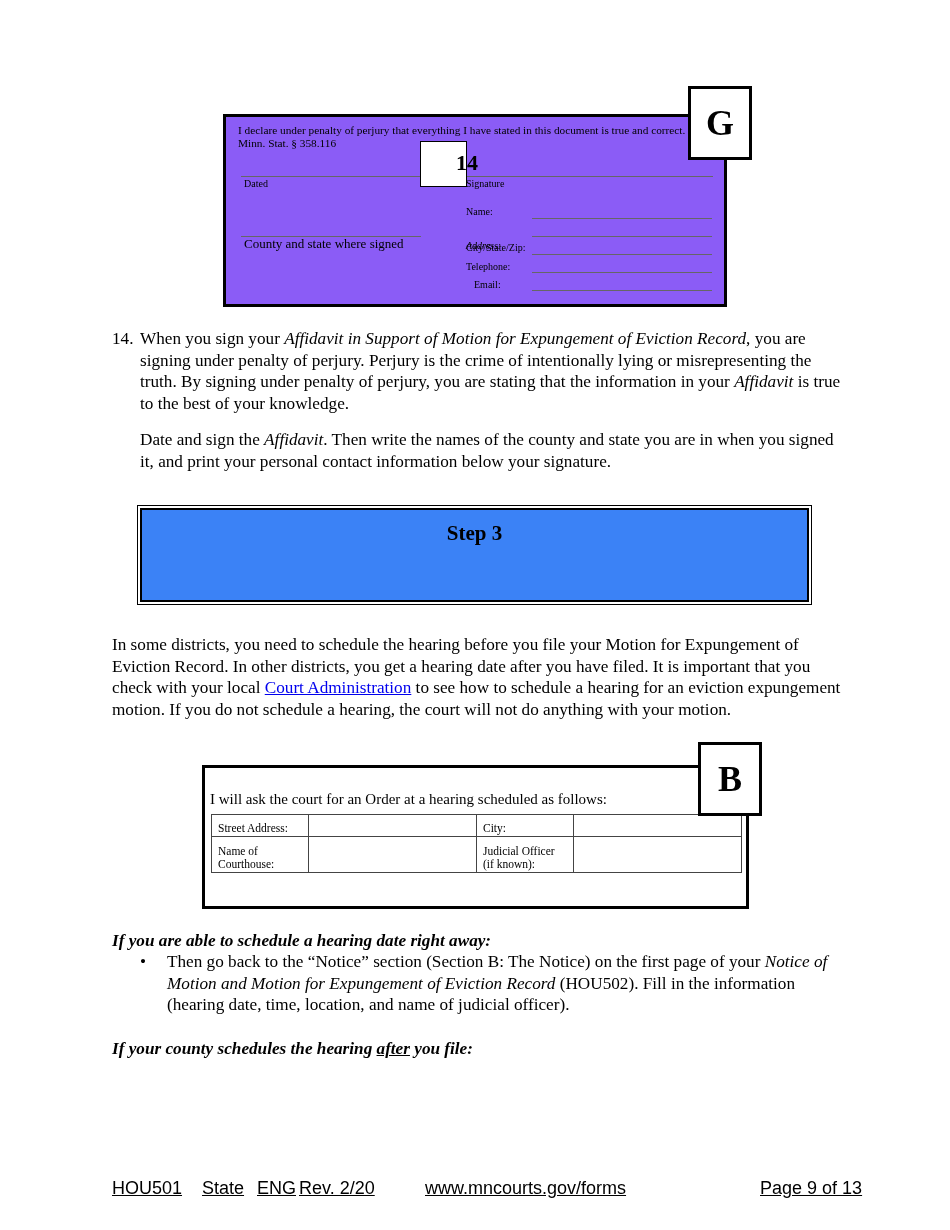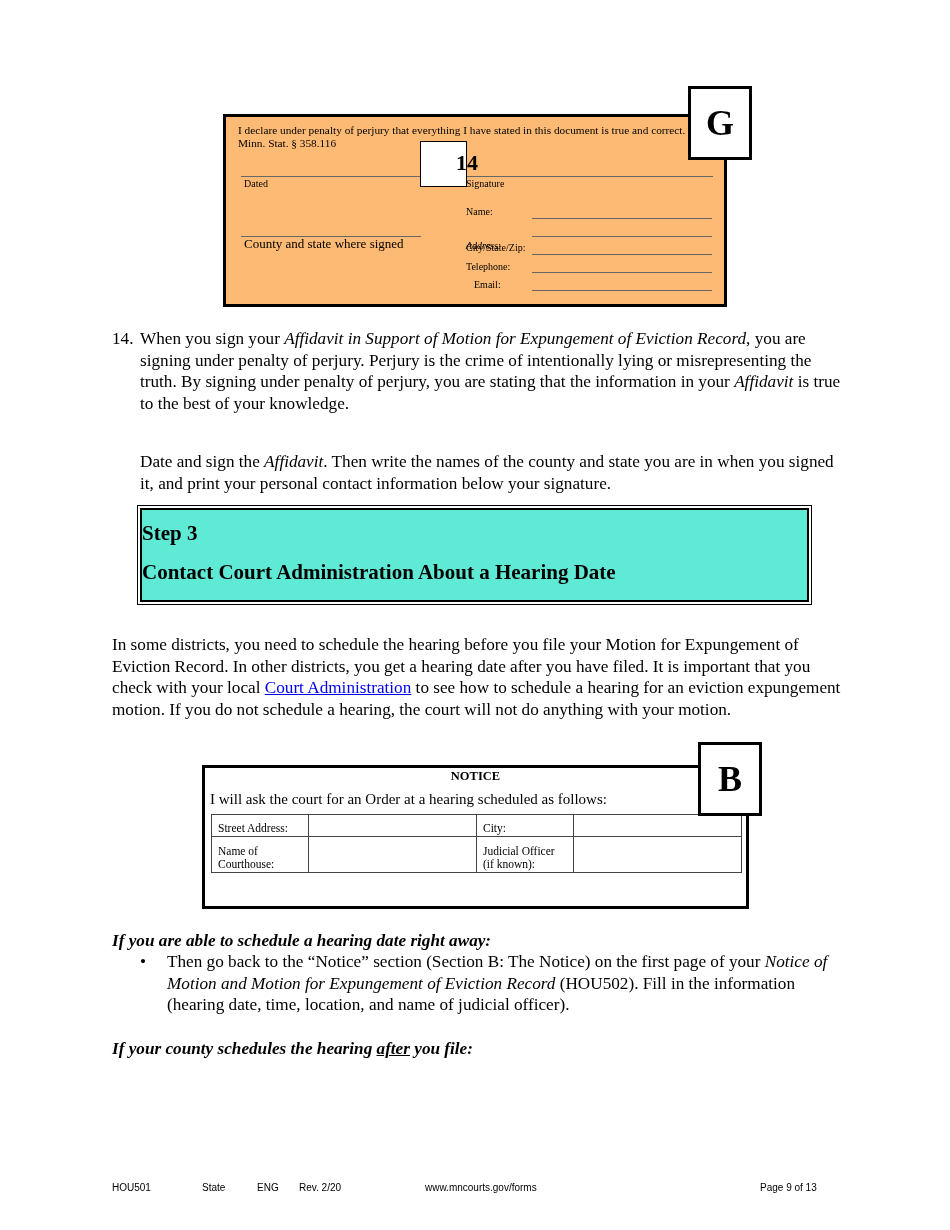--- a/index.html
+++ b/index.html
@@ -1,59 +1,59 @@
 <!DOCTYPE html>
 <html><head>
 <meta charset="utf-8">
 <style>
   html, body { margin: 0; padding: 0; background: #ffffff; }
   body { width: 950px; height: 1230px; position: relative; overflow: hidden;
          font-family: "Liberation Serif", serif; color: #000; }
   .abs { position: absolute; }
 
   
-  .form-g { left: 223px; top: 114px; width: 498px; height: 187px; border: 3px solid #000; background: #fdba74; box-sizing: content-box; }
+  .form-g { left: 223px; top: 114px; width: 498px; height: 187px; border: 3px solid #000; background: #8b5cf6; box-sizing: content-box; }
   .form-g .decl { position: absolute; left: 12px; top: 7px; width: 450px; font-size: 11.3px; line-height: 13px; }
   .line { position: absolute; height: 0; border-top: 1px solid #666; }
   .small { position: absolute; font-size: 10px; line-height: 12px; }
   .tag { position: absolute; background: #fff; border: 3px solid #000; font-weight: bold; text-align: center; box-sizing: border-box; }
   .tag-g { left: 688px; top: 86px; width: 64px; height: 74px; font-size: 36px; line-height: 68px; }
   .tag-14 { left: 420px; top: 141px; width: 47px; height: 46px; border-width: 1px; font-size: 22px; line-height: 42px; padding-left: 35px; }
 
   
   .para { font-size: 17.2px; line-height: 21.6px; }
   .para i { font-style: italic; }
   .num-item { left: 112px; top: 328px; width: 730px; }
   .num-item .n { position: absolute; left: 0; top: 0; }
   .num-item .t { margin-left: 28px; }
-  .num-item .t2 { margin-left: 28px; margin-top: 37px; }
+  .num-item .t2 { margin-left: 28px; margin-top: 15px; }
 
   
   .step-box { left: 137px; top: 505px; width: 675px; height: 100px; border: 1px solid #000; box-sizing: border-box; padding: 2px; }
-  .step-inner { width: 100%; height: 100%; border: 2px solid #000; box-sizing: border-box; background: #5eead4; text-align: left; font-weight: bold; }
+  .step-inner { width: 100%; height: 100%; border: 2px solid #000; box-sizing: border-box; background: #3b82f6; text-align: center; font-weight: bold; }
   .step-inner .s1 { font-size: 21px; padding-top: 10px; line-height: 26px; }
   .step-inner .s2 { font-size: 21px; padding-top: 13px; line-height: 26px; }
 
   .intro { left: 112px; top: 634px; width: 730px; }
   a.link { color: #0000ee; text-decoration: underline; }
 
   
   .form-b { left: 202px; top: 765px; width: 541px; height: 138px; border: 3px solid #000; background: #fff; box-sizing: content-box; }
   .form-b .ntitle { position: absolute; left: 0; right: 0; top: 1px; text-align: center; font-weight: bold; font-size: 12.5px; }
   .form-b .nsub { position: absolute; left: 5px; top: 23px; font-size: 15px; }
   .ntable { position: absolute; left: 6px; top: 46px; width: 531px; border-collapse: collapse; }
   .ntable td { border: 1px solid #444; font-size: 11.5px; line-height: 13px; vertical-align: bottom; padding: 1px 6px; }
   .tag-b { left: 698px; top: 742px; width: 64px; height: 74px; font-size: 36px; line-height: 68px; }
 
   .sub-head { font-weight: bold; font-style: italic; font-size: 17.2px; line-height: 21.6px; }
   .bullet-list { left: 112px; top: 951px; width: 730px; }
   .bullet-list .dot { position: absolute; left: 28px; top: 0; }
   .bullet-list .txt { margin-left: 55px; }
 
-  .footer { top: 1180px; font-family: "Liberation Sans", sans-serif; font-size: 10px; line-height: 16px; }
+  .footer { top: 1180px; font-family: "Liberation Sans", sans-serif; font-size: 18px; line-height: 16px; text-decoration: underline; }
 </style>
 </head>
 <body>
 
 <div class="abs form-g">
   <div class="decl">I declare under penalty of perjury that everything I have stated in this document is true and correct.  Minn. Stat. § 358.116</div>
   <div class="line" style="left:15px; top:59px; width:472px;"></div>
   <div class="small" style="left:18px; top:61px;">Dated</div>
   <div class="small" style="left:240px; top:61px;">Signature</div>
   <div class="line" style="left:15px; top:119px; width:180px;"></div>
@@ -75,28 +75,26 @@
 
 <div class="abs para num-item">
   <span class="n">14.</span>
   <div class="t"><span>When you sign your </span><i>Affidavit in Support of Motion for Expungement of Eviction Record</i><span>, you are signing under penalty of perjury.  Perjury is the crime of intentionally lying or misrepresenting the truth.  By signing under penalty of perjury, you are stating that the information in your </span><i>Affidavit</i><span> is true to the best of your knowledge.</span></div>
   <div class="t2"><span>Date and sign the </span><i>Affidavit</i><span>.  Then write the names of the county and state you are in when you signed it, and print your personal contact information below your signature.</span></div>
 </div>
 
 <div class="abs step-box">
   <div class="step-inner">
     <div class="s1">Step 3</div>
-    <div class="s2">Contact Court Administration About a Hearing Date</div>
   </div>
 </div>
 
 <div class="abs para intro"><span>In some districts, you need to schedule the hearing before you file your Motion for Expungement of Eviction Record.  In other districts, you get a hearing date after you have filed.  It is important that you check with your local </span><a class="link" href="#">Court Administration</a><span> to see how to schedule a hearing for an eviction expungement motion.  If you do not schedule a hearing, the court will not do anything with your motion.</span></div>
 
 <div class="abs form-b">
-  <div class="ntitle">NOTICE</div>
   <div class="nsub">I will ask the court for an Order at a hearing scheduled as follows:</div>
   <table class="ntable">
     <colgroup>
         <col style="width:97px">
         <col style="width:168px">
         <col style="width:97px">
         <col>
       </colgroup>
     <tbody>
     <tr style="height:22px">

